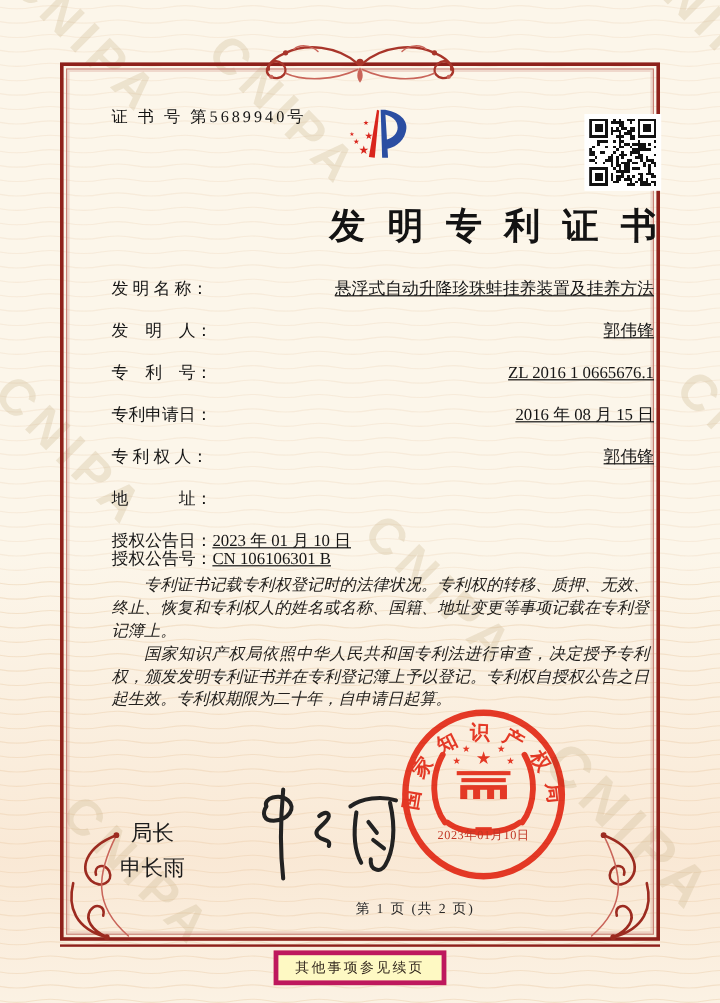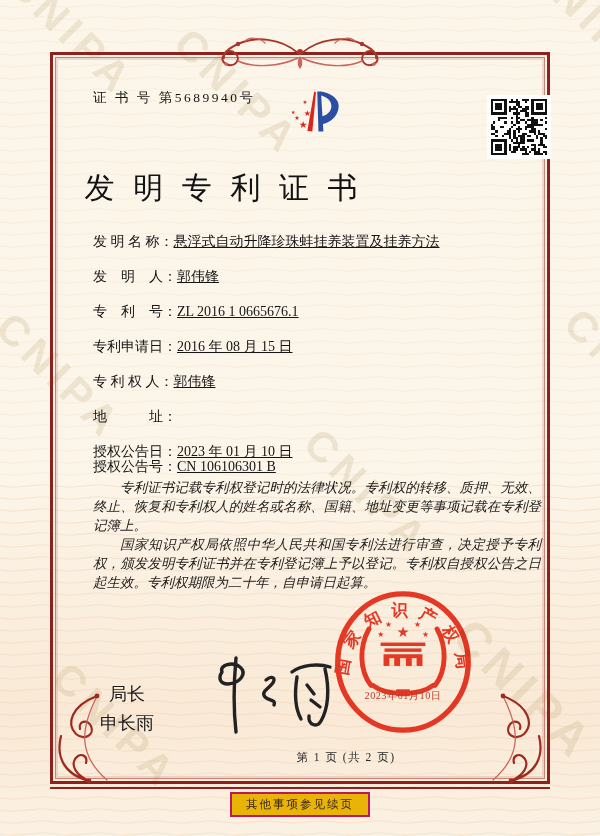--- a/index.html
+++ b/index.html
@@ -14,38 +14,38 @@
   .frame{position:absolute;left:50px;top:52px;width:494px;height:726px;
     border:3px solid #8e211b;z-index:2;}
   .frame-inner{position:absolute;left:2px;top:2px;right:2px;bottom:2px;
     border:1px solid #c98075;box-shadow:inset 0 0 0 2px rgba(201,128,117,.25);}
   .bottom-line{position:absolute;left:50px;top:787px;width:500px;height:2px;background:#8e211b;z-index:2;}
   .orn{position:absolute;z-index:4;}
   
   .content{position:absolute;left:66px;top:52px;width:500px;height:616px;z-index:3;color:#151515;}
   .cert-no{position:absolute;left:27px;top:37px;font-size:13.5px;letter-spacing:2.5px;}
   .logo{position:absolute;left:200px;top:34px;width:100px;height:80px;}
-  .title{position:absolute;left:0;top:116px;width:100%;text-align:left;
-    font-size:30px;font-weight:normal;letter-spacing:.62em;text-indent:.62em;color:#131313;}
+  .title{position:absolute;left:0;top:116px;width:100%;text-align:right;
+    font-size:30px;font-weight:bold;letter-spacing:.62em;text-indent:.62em;color:#131313;}
   .fields{position:absolute;left:27px;top:182px;width:452px;}
-  .field-row{display:flex;margin-bottom:20px;font-size:14px;line-height:15px;}
+  .field-row{display:flex;margin-bottom:20px;font-size:14px;line-height:15px;justify-content:space-between;}
   .flabel{white-space:pre;flex:none;}
   .fvalue{white-space:pre;text-decoration:underline;}
   .dual{display:flex;justify-content:space-between;flex-direction:column;}
   .body-text{position:absolute;left:27px;top:426px;width:448px;font-size:13.5px;
     font-style:italic;line-height:19px;text-align:justify;color:#22201e;}
   .body-text p{margin:0;text-indent:2em;}
   .signer{position:absolute;left:34px;top:628px;font-size:18px;line-height:29px;
     font-family:"Liberation Sans","DejaVu Sans",sans-serif;color:#1b1b1b;text-align:center;}
   .sig{position:absolute;left:132px;top:600px;}
   .seal{position:absolute;left:330px;top:586px;width:146px;height:156px;opacity:.95;mix-blend-mode:multiply;z-index:6;}
   .page-ind{position:absolute;left:0;top:698px;width:100%;text-align:center;font-size:11.5px;letter-spacing:1.5px;color:#2a2a2a;padding-left:30px;}
   .qr{position:absolute;left:421px;top:43px;width:64px;height:64px;background:#fff;padding:4px;box-sizing:border-box;}
   .cont-note{position:absolute;left:50%;top:792px;transform:translateX(-50%);z-index:3;
-    border:2px solid #be185d;background:#eab308;padding:3px 14px;font-size:11.5px;letter-spacing:2px;color:#33281e;}
+    border:4px solid #be185d;background:#fef9c3;padding:3px 14px;font-size:11.5px;letter-spacing:2px;color:#33281e;}
 </style>
 </head>
 <body>
 
 <svg id="waves" class="layer" width="600" height="836">
     <path d="M0 6 q14 2.6 28 0 q14 -2.6 28 0 q14 2.6 28 0 q14 -2.6 28 0 q14 2.6 28 0 q14 -2.6 28 0 q14 2.6 28 0 q14 -2.6 28 0 q14 2.6 28 0 q14 -2.6 28 0 q14 2.6 28 0 q14 -2.6 28 0 q14 2.6 28 0 q14 -2.6 28 0 q14 2.6 28 0 q14 -2.6 28 0 q14 2.6 28 0 q14 -2.6 28 0 q14 2.6 28 0 q14 -2.6 28 0 q14 2.6 28 0 q14 -2.6 28 0" fill="none" stroke="#ecd5b8" stroke-width="0.9" opacity="0.32"></path>
     <path d="M0 18 q14 2.6 28 0 q14 -2.6 28 0 q14 2.6 28 0 q14 -2.6 28 0 q14 2.6 28 0 q14 -2.6 28 0 q14 2.6 28 0 q14 -2.6 28 0 q14 2.6 28 0 q14 -2.6 28 0 q14 2.6 28 0 q14 -2.6 28 0 q14 2.6 28 0 q14 -2.6 28 0 q14 2.6 28 0 q14 -2.6 28 0 q14 2.6 28 0 q14 -2.6 28 0 q14 2.6 28 0 q14 -2.6 28 0 q14 2.6 28 0 q14 -2.6 28 0" fill="none" stroke="#ecd5b8" stroke-width="0.9" opacity="0.32"></path>
     <path d="M0 30 q14 2.6 28 0 q14 -2.6 28 0 q14 2.6 28 0 q14 -2.6 28 0 q14 2.6 28 0 q14 -2.6 28 0 q14 2.6 28 0 q14 -2.6 28 0 q14 2.6 28 0 q14 -2.6 28 0 q14 2.6 28 0 q14 -2.6 28 0 q14 2.6 28 0 q14 -2.6 28 0 q14 2.6 28 0 q14 -2.6 28 0 q14 2.6 28 0 q14 -2.6 28 0 q14 2.6 28 0 q14 -2.6 28 0 q14 2.6 28 0 q14 -2.6 28 0" fill="none" stroke="#ecd5b8" stroke-width="0.9" opacity="0.32"></path>
     <path d="M0 42 q14 2.6 28 0 q14 -2.6 28 0 q14 2.6 28 0 q14 -2.6 28 0 q14 2.6 28 0 q14 -2.6 28 0 q14 2.6 28 0 q14 -2.6 28 0 q14 2.6 28 0 q14 -2.6 28 0 q14 2.6 28 0 q14 -2.6 28 0 q14 2.6 28 0 q14 -2.6 28 0 q14 2.6 28 0 q14 -2.6 28 0 q14 2.6 28 0 q14 -2.6 28 0 q14 2.6 28 0 q14 -2.6 28 0 q14 2.6 28 0 q14 -2.6 28 0" fill="none" stroke="#ecd5b8" stroke-width="0.9" opacity="0.32"></path>
     <path d="M0 54 q14 2.6 28 0 q14 -2.6 28 0 q14 2.6 28 0 q14 -2.6 28 0 q14 2.6 28 0 q14 -2.6 28 0 q14 2.6 28 0 q14 -2.6 28 0 q14 2.6 28 0 q14 -2.6 28 0 q14 2.6 28 0 q14 -2.6 28 0 q14 2.6 28 0 q14 -2.6 28 0 q14 2.6 28 0 q14 -2.6 28 0 q14 2.6 28 0 q14 -2.6 28 0 q14 2.6 28 0 q14 -2.6 28 0 q14 2.6 28 0 q14 -2.6 28 0" fill="none" stroke="#ecd5b8" stroke-width="0.9" opacity="0.32"></path>

